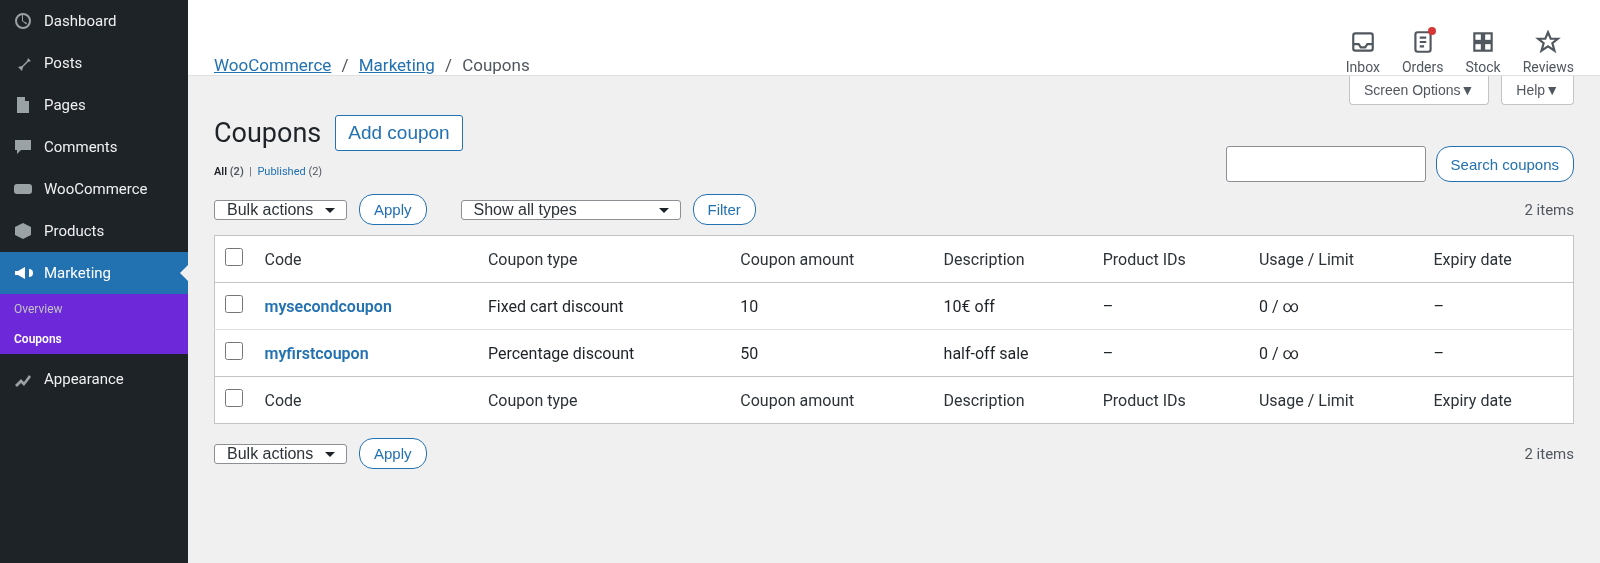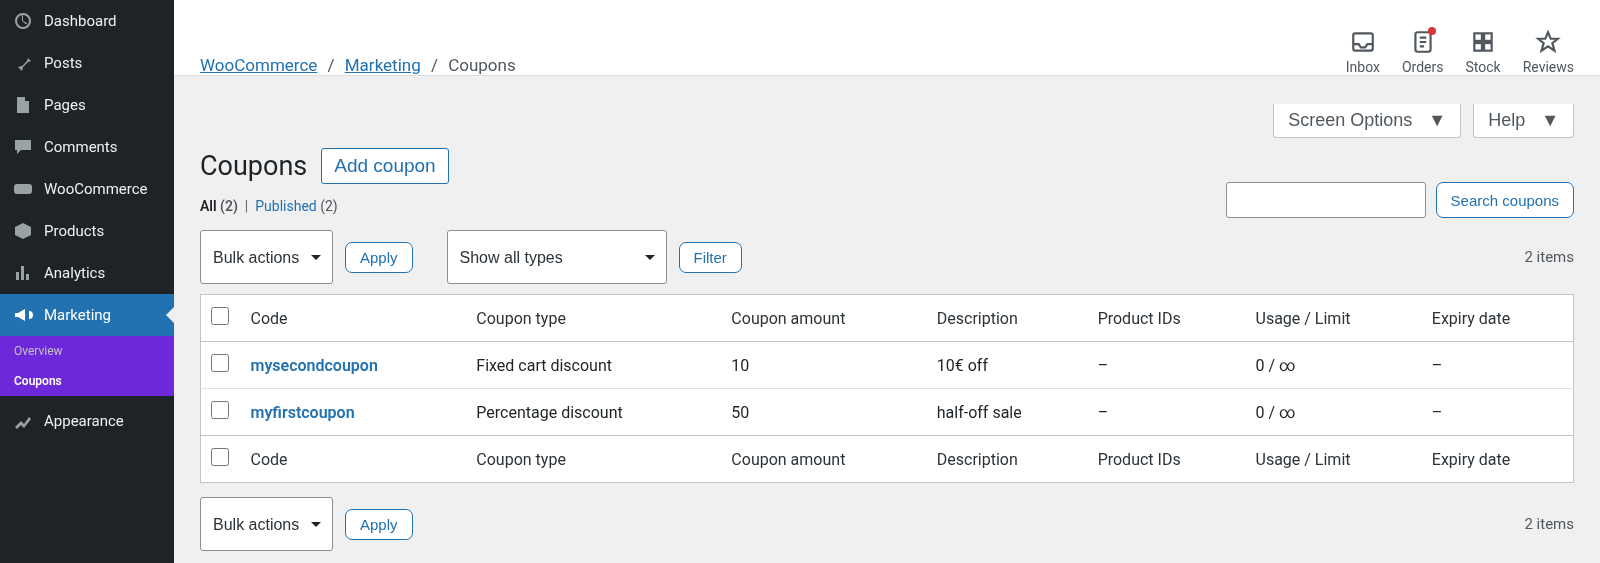--- a/index.html
+++ b/index.html
@@ -9,21 +9,21 @@
     color: #1d2327;
     font-size: 14px;
     display: flex;
     width: 1600px;
     height: 563px;
     overflow: hidden;
   }
 
   
   .sidebar {
-    width: 174px;
+    width: 188px;
     background: #1d2327;
     color: #f0f0f1;
     flex-shrink: 0;
     display: flex;
     flex-direction: column;
   }
   .sidebar-item {
     display: flex;
     align-items: center;
     gap: 10px;
@@ -120,28 +120,27 @@
     justify-content: flex-end;
     gap: 12px;
     padding: 0 26px;
     margin-top: 0;
   }
   .screen-opt-btn {
     background: #fff;
     border: 1px solid #c3c4c7;
     border-top: none;
     padding: 6px 14px;
-    font-size: 18px;
+    font-size: 14px;
     color: #50575e;
     cursor: pointer;
     display: flex;
     align-items: center;
-    gap: 16px;
+    gap: 0;
     border-radius: 0 0 4px 4px;
-    margin-top: 28px;
   }
 
   .content {
     padding: 10px 26px 0 26px;
     flex: 1;
     overflow: auto;
   }
 
   .page-header {
     display: flex;
@@ -158,21 +157,21 @@
     border: 1px solid #2271b1;
     color: #2271b1;
     background: #fff;
     padding: 6px 12px;
     border-radius: 3px;
     font-size: 19px;
     cursor: pointer;
   }
 
   .subsubsub {
-    font-size: 14px;
+    font-size: 11px;
     color: #646970;
     margin-bottom: 10px;
   }
   .subsubsub .current { color: #1d2327; font-weight: 600; }
   .subsubsub a { color: #2271b1; text-decoration: none; }
   .subsubsub .count { color: #50575e; }
 
   .search-row {
     display: flex;
     justify-content: flex-end;
@@ -186,34 +185,34 @@
     border: 1px solid #8c8f94;
     border-radius: 3px;
     padding: 0 8px;
     font-size: 14px;
   }
   .btn-outline {
     border: 1px solid #2271b1;
     color: #2271b1;
     background: #fff;
     padding: 6px 14px;
-    border-radius: 7px;
+    border-radius: 14px;
     font-size: 15px;
     cursor: pointer;
   }
 
   .tablenav {
     display: flex;
     align-items: center;
     justify-content: space-between;
     margin-bottom: 10px;
   }
   .tablenav-left { display: flex; gap: 12px; align-items: center; }
   .select-box {
-    height: 54px;
+    height: 20px;
     border: 1px solid #8c8f94;
     border-radius: 3px;
     background: #fff;
     padding: 0 32px 0 12px;
     font-size: 16px;
     color: #2c3338;
     appearance: none;
     position: relative;
     cursor: pointer;
   }
@@ -311,28 +310,20 @@
 
   <div class="sidebar-item">
     <span class="icon">
       <svg viewBox="0 0 20 20" width="20" height="20" fill="currentColor">
           <path d="M2 6l8-4 8 4v8l-8 4-8-4z"></path>
         </svg>
     </span>
     <span>Products</span>
   </div>
 
-  <div class="sidebar-item">
-    <span class="icon">
-      <svg viewBox="0 0 20 20" width="20" height="20" fill="currentColor">
-          <path d="M3 17V9h3v8zM8 17V3h3v14zM13 17v-6h3v6z"></path>
-        </svg>
-    </span>
-    <span>Analytics</span>
-  </div>
 
   <div class="sidebar-item active">
     <span class="icon">
       <svg viewBox="0 0 20 20" width="20" height="20" fill="currentColor">
           <path d="M2 8v4h3l7 4V4L5 8H2zm14-2a4 4 0 010 8V6z"></path>
         </svg>
     </span>
     <span>Marketing</span>
   </div>
 

